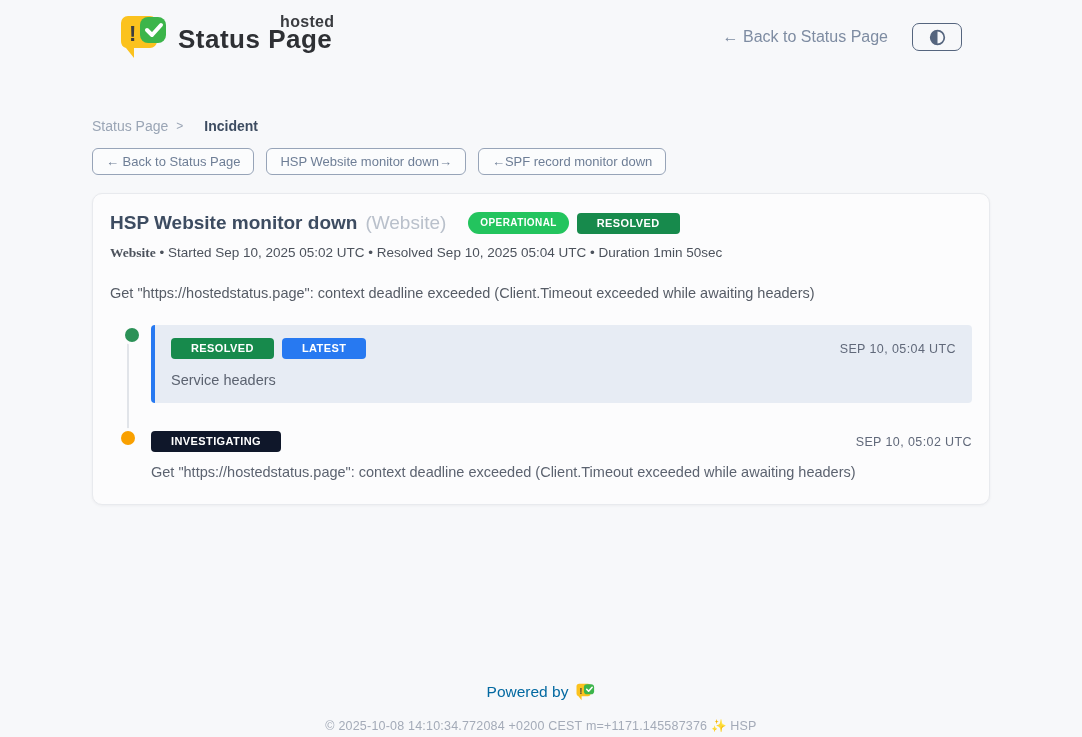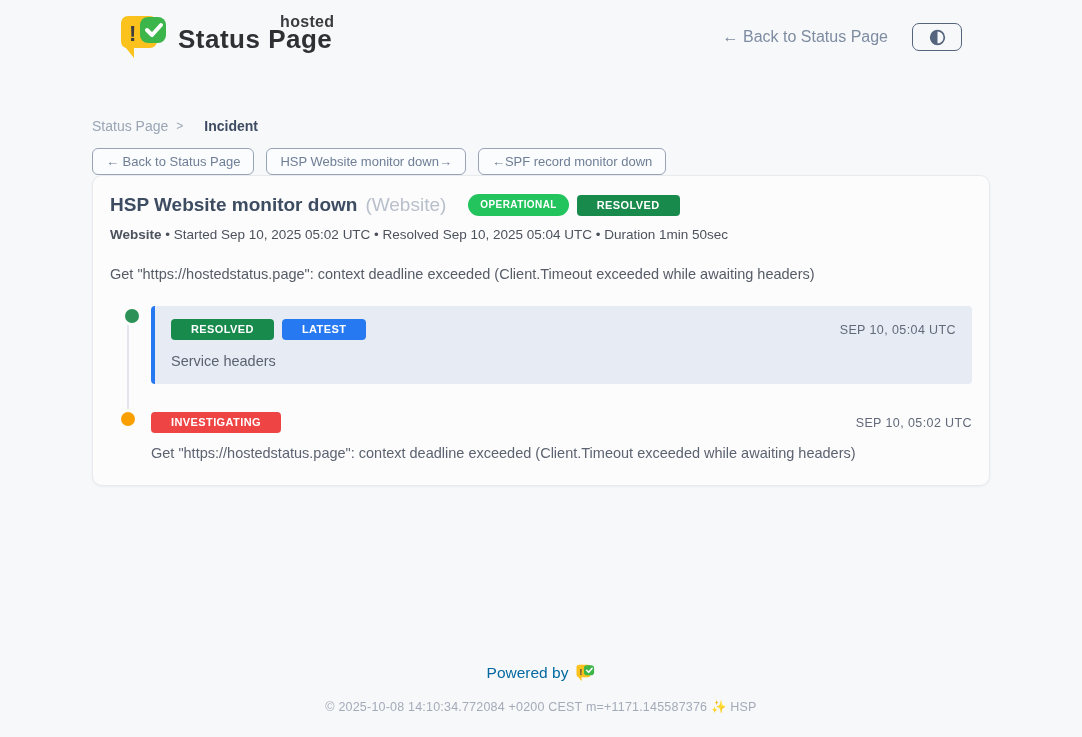--- a/index.html
+++ b/index.html
@@ -48,39 +48,39 @@
   .page-title { font-size: 23px; font-weight: 700; color: #3f4e64; letter-spacing: 0.2px; }
   .nav-buttons { display: flex; gap: 12px; }
   .nav-btn {
     font-family: inherit; font-size: 13px; color: #6e7e96;
     background: #fbfcfd; border: 1px solid #97a4b8; border-radius: 6px;
     padding: 5px 13px; cursor: pointer; white-space: nowrap;
   }
 
   
   .card {
-    background: #fcfcfd; border: 1px solid #e8eaee;
+    margin-top: 18px; background: #fcfcfd; border: 1px solid #e8eaee;
     border-radius: 10px; box-shadow: 0 1px 3px rgba(30,40,60,0.05);
     padding: 18px 17px 24px 17px;
   }
   .card-title-row { display: flex; align-items: center; flex-wrap: wrap; gap: 8px; }
   .card-title { font-size: 19px; font-weight: 700; color: #3d4c61; }
   .card-component { font-size: 19px; font-weight: 400; color: #b9c0cb; }
   .badge {
     display: inline-block; color: #fff; font-weight: 700; letter-spacing: 0.4px;
     font-size: 11px; line-height: 1; padding: 5px 20px; border-radius: 4px;
   }
   .badge-pill { border-radius: 999px; padding: 6px 12px; font-size: 10px; }
   .badge-operational { background: #23c45e; margin-left: 14px; }
   .badge-resolved { background: #178a4c; }
   .badge-latest { background: #2779f1; }
-  .badge-investigating { background: #ef4444; }
+  .badge-investigating { background: #0f172a; }
 
   .card-meta { margin-top: 11px; font-size: 13.5px; color: #4c525c; }
-  .card-meta b { font-weight: 700; }
+  .card-meta b { font-weight: 700; font-family: Liberation Serif, serif; }
   .card-desc { margin-top: 24px; font-size: 14.5px; color: #565c66; }
 
   
   .timeline { position: relative; margin-top: 24px; padding-left: 41px; }
   .timeline-line {
     position: absolute; left: 17px; top: 14px; height: 102px; width: 2px;
     background: #e1e4e9;
   }
   .t-entry { position: relative; }
   .t-dot {

